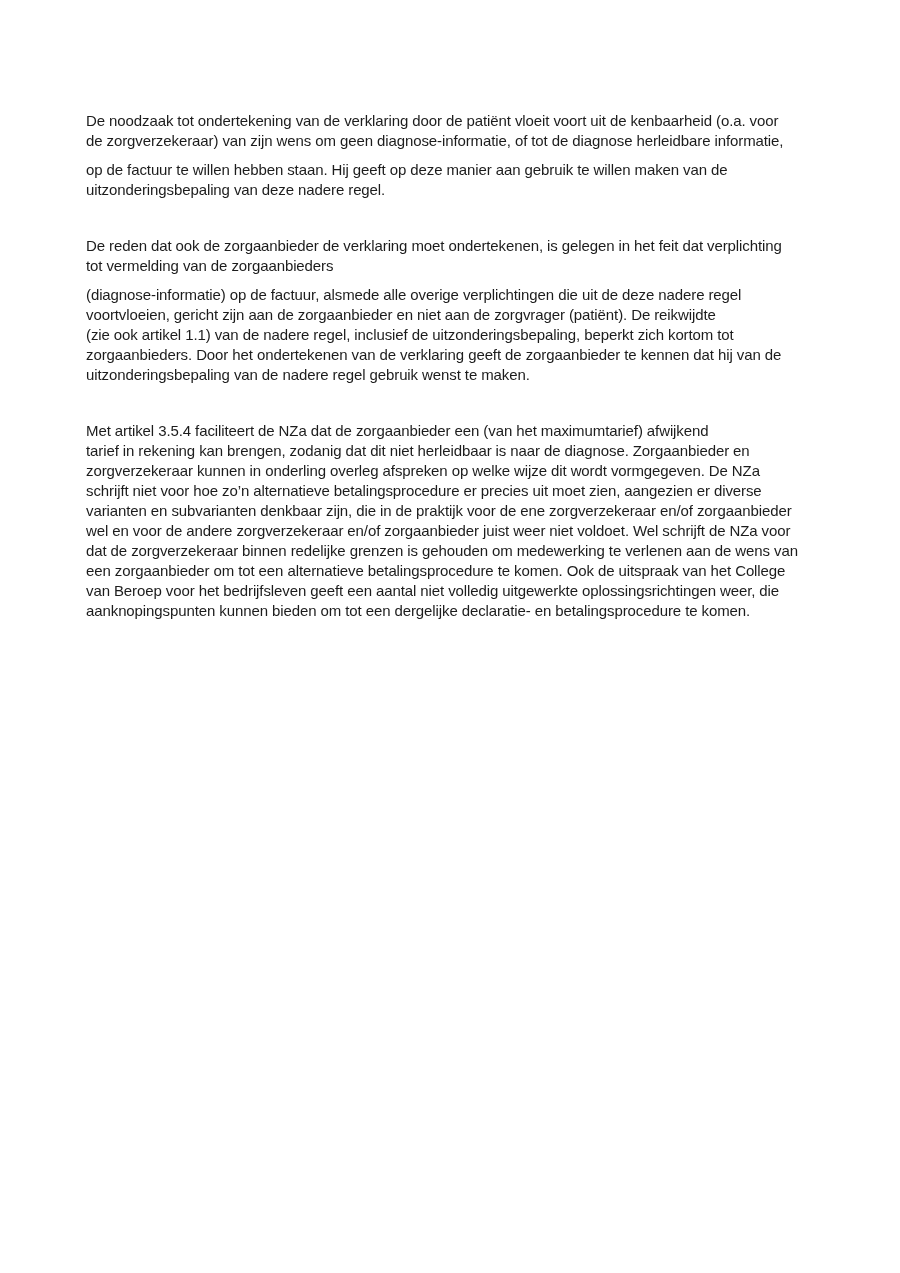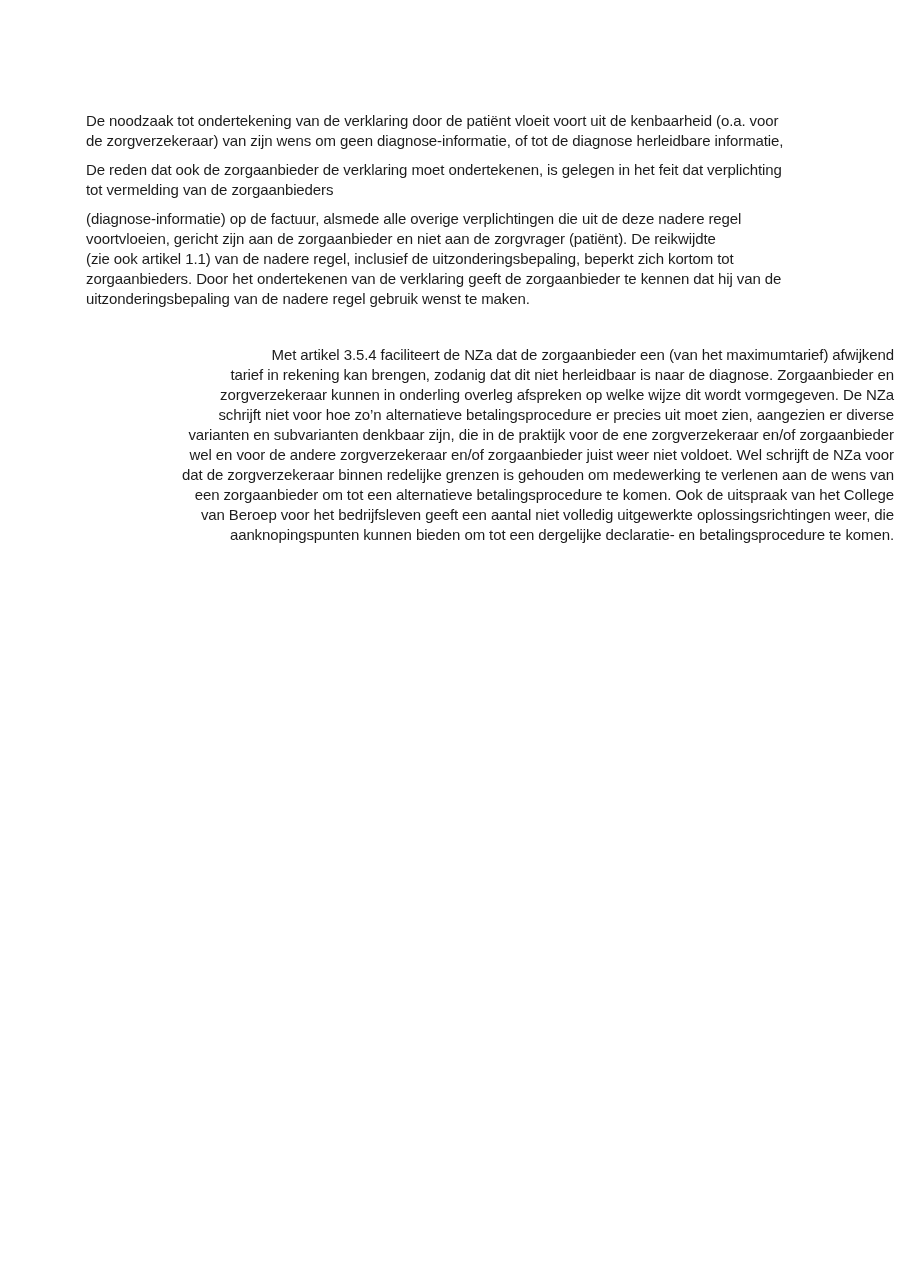--- a/index.html
+++ b/index.html
@@ -24,21 +24,21 @@
     font-size: 15px;
     line-height: 20px;
     letter-spacing: -0.1px;
   }
   .body-text p {
     margin: 0;
     white-space: pre-line;
   }
   .body-text p.gap-small { margin-bottom: 9px; }
   .body-text p.gap-large { margin-bottom: 36px; }
-  .body-text p.gap-none  { margin-bottom: 0; text-align: right; }
+  .body-text p.gap-none  { margin-bottom: 0; }
   .page-footer {
     position: absolute;
     left: 86px;
     right: 75px;
     top: 1212px;
     display: flex;
     justify-content: center;
     align-items: baseline;
     font-size: 12px;
     line-height: 18px;
@@ -46,20 +46,22 @@
   }
 </style>
 </head>
 <body>
 
 <div class="page">
 
   <div class="body-text">
       <p class="gap-small">De noodzaak tot ondertekening van de verklaring door de patiënt vloeit voort uit de kenbaarheid (o.a. voor
 de zorgverzekeraar) van zijn wens om geen diagnose-informatie, of tot de diagnose herleidbare informatie,</p>
+      <p class="gap-large">op de factuur te willen hebben staan. Hij geeft op deze manier aan gebruik te willen maken van de
+uitzonderingsbepaling van deze nadere regel.</p>
       <p class="gap-small">De reden dat ook de zorgaanbieder de verklaring moet ondertekenen, is gelegen in het feit dat verplichting
 tot vermelding van de zorgaanbieders</p>
       <p class="gap-large">(diagnose-informatie) op de factuur, alsmede alle overige verplichtingen die uit de deze nadere regel
 voortvloeien, gericht zijn aan de zorgaanbieder en niet aan de zorgvrager (patiënt). De reikwijdte
 (zie ook artikel 1.1) van de nadere regel, inclusief de uitzonderingsbepaling, beperkt zich kortom tot
 zorgaanbieders. Door het ondertekenen van de verklaring geeft de zorgaanbieder te kennen dat hij van de
 uitzonderingsbepaling van de nadere regel gebruik wenst te maken.</p>
       <p class="gap-none">Met artikel 3.5.4 faciliteert de NZa dat de zorgaanbieder een (van het maximumtarief) afwijkend
 tarief in rekening kan brengen, zodanig dat dit niet herleidbaar is naar de diagnose. Zorgaanbieder en
 zorgverzekeraar kunnen in onderling overleg afspreken op welke wijze dit wordt vormgegeven. De NZa

